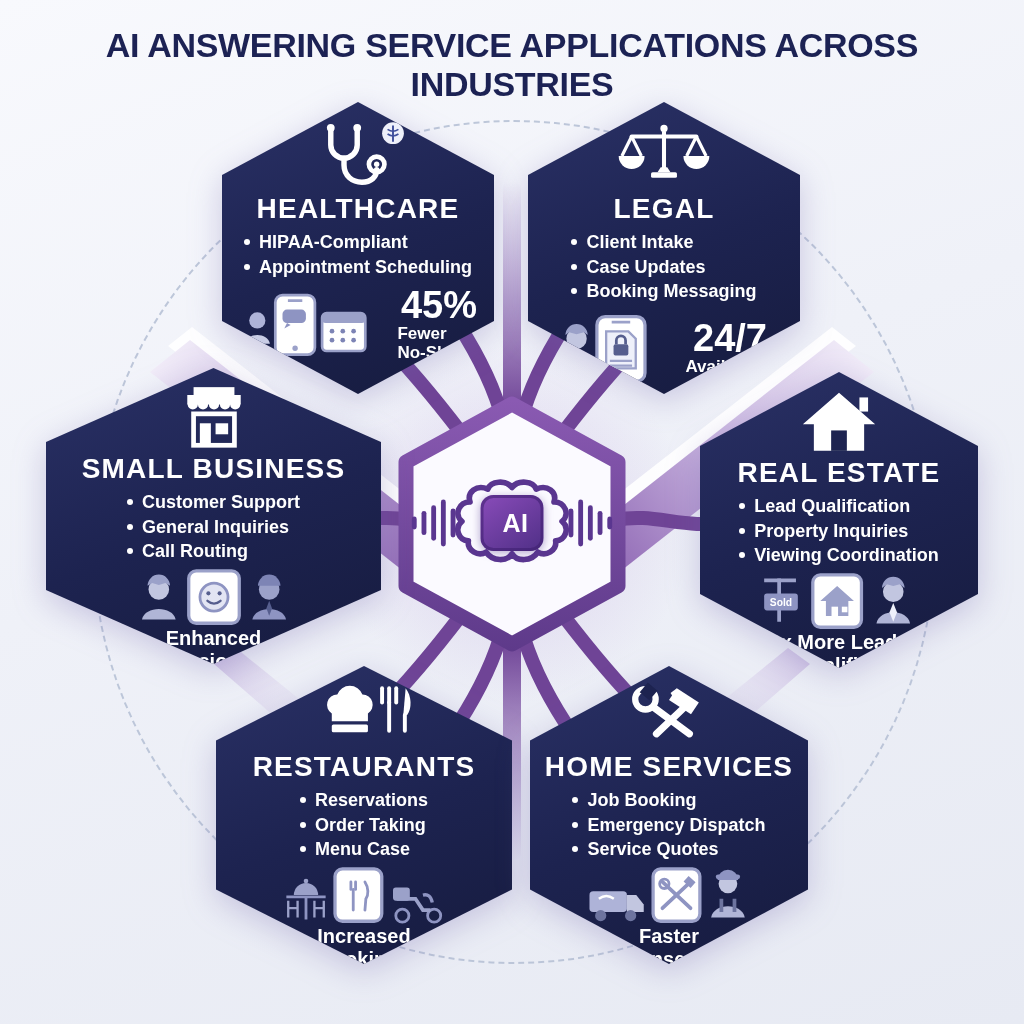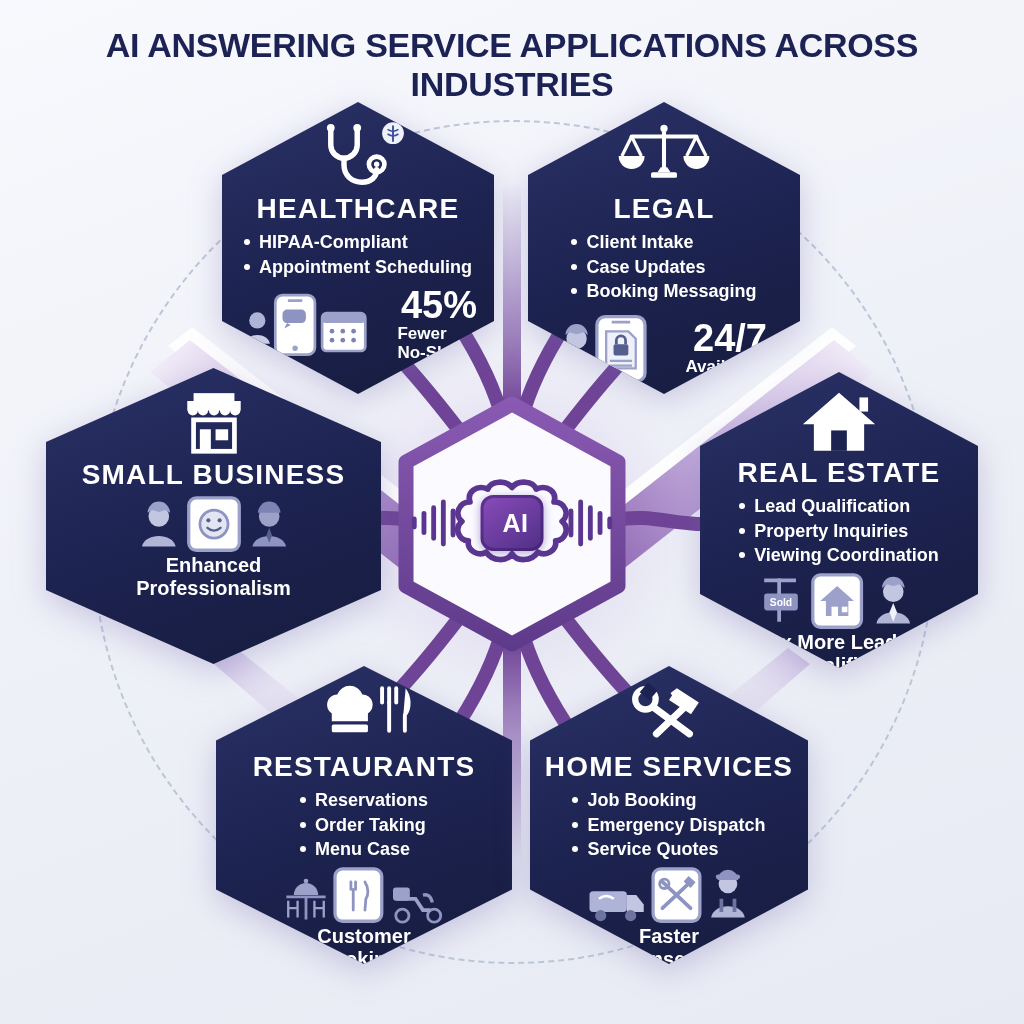--- a/index.html
+++ b/index.html
@@ -256,20 +256,31 @@
               <circle cx="60" cy="26" r="6.5"></circle>
             <circle cx="74" cy="26" r="6.5"></circle>
               <circle cx="87" cy="26" r="6.5"></circle>
           </g>
           <rect x="34" y="38" width="52" height="40" fill="none" stroke="#fff" stroke-width="6"></rect>
           <rect x="42" y="50" width="14" height="26" fill="#fff"></rect>
           <rect x="62" y="50" width="16" height="14" fill="#fff"></rect>
         </svg>
       </div>
       <div class="hex-title">SMALL BUSINESS</div>
+      <ul class="bullets">
+        <li>
+            <span>Customer Support</span>
+          </li>
+        <li>
+            <span>General Inquiries</span>
+          </li>
+        <li>
+            <span>Call Routing</span>
+          </li>
+      </ul>
       <div class="stat-col">
         <svg width="160" height="58" viewBox="0 0 170 62">
           <circle cx="26" cy="22" r="11" fill="#c2c6e0"></circle>
           <path d="M14 18 a12 12 0 0 1 24 0 l-5 -3 -7 2 -7 -2 Z" fill="#9ba1c9"></path>
           <path d="M8 54 c3 -15 33 -15 36 0 Z" fill="#b0b5d6"></path>
           <rect x="58" y="2" width="54" height="56" rx="8" fill="#fff" stroke="#9ba1c9" stroke-width="3.5"></rect>
           <circle cx="85" cy="30" r="15" fill="#e3e5f3" stroke="#8e94c2" stroke-width="3"></circle>
           <circle cx="79" cy="26" r="2.2" fill="#565e8e"></circle>
             <circle cx="91" cy="26" r="2.2" fill="#565e8e"></circle>
           <path d="M78 34 q7 6 14 0" stroke="#565e8e" stroke-width="2.5" fill="none" stroke-linecap="round"></path>
@@ -373,21 +384,21 @@
             <line x1="77.5" y1="24" x2="77.5" y2="46"></line>
           </g>
           <path d="M90 16 c4 6 4 14 1 18 l-1 12" stroke="#8e94c2" stroke-width="3" fill="none" stroke-linecap="round"></path>
           <circle cx="130" cy="52" r="7" fill="none" stroke="#8e94c2" stroke-width="3"></circle>
           <circle cx="164" cy="52" r="7" fill="none" stroke="#8e94c2" stroke-width="3"></circle>
           <path d="M124 34 h20 l8 12 h8" stroke="#9ba1c9" stroke-width="4" fill="none"></path>
           <rect x="120" y="22" width="18" height="14" rx="3" fill="#9ba1c9"></rect>
           <path d="M152 30 q8 -2 10 8" stroke="#8e94c2" stroke-width="3.5" fill="none"></path>
         </svg>
         <div class="stat-lines">
-          <div>Customer</div>
+          <div>Increased</div>
           <div>Bookings</div>
         </div>
       </div>
     </div>
   </div>
 
   <div class="hexwrap" style="left:530px;top:666px;width:278px;height:298px">
     <div class="hex">
       <div class="icon-slot">
         <svg width="108" height="66" viewBox="0 0 120 84">

